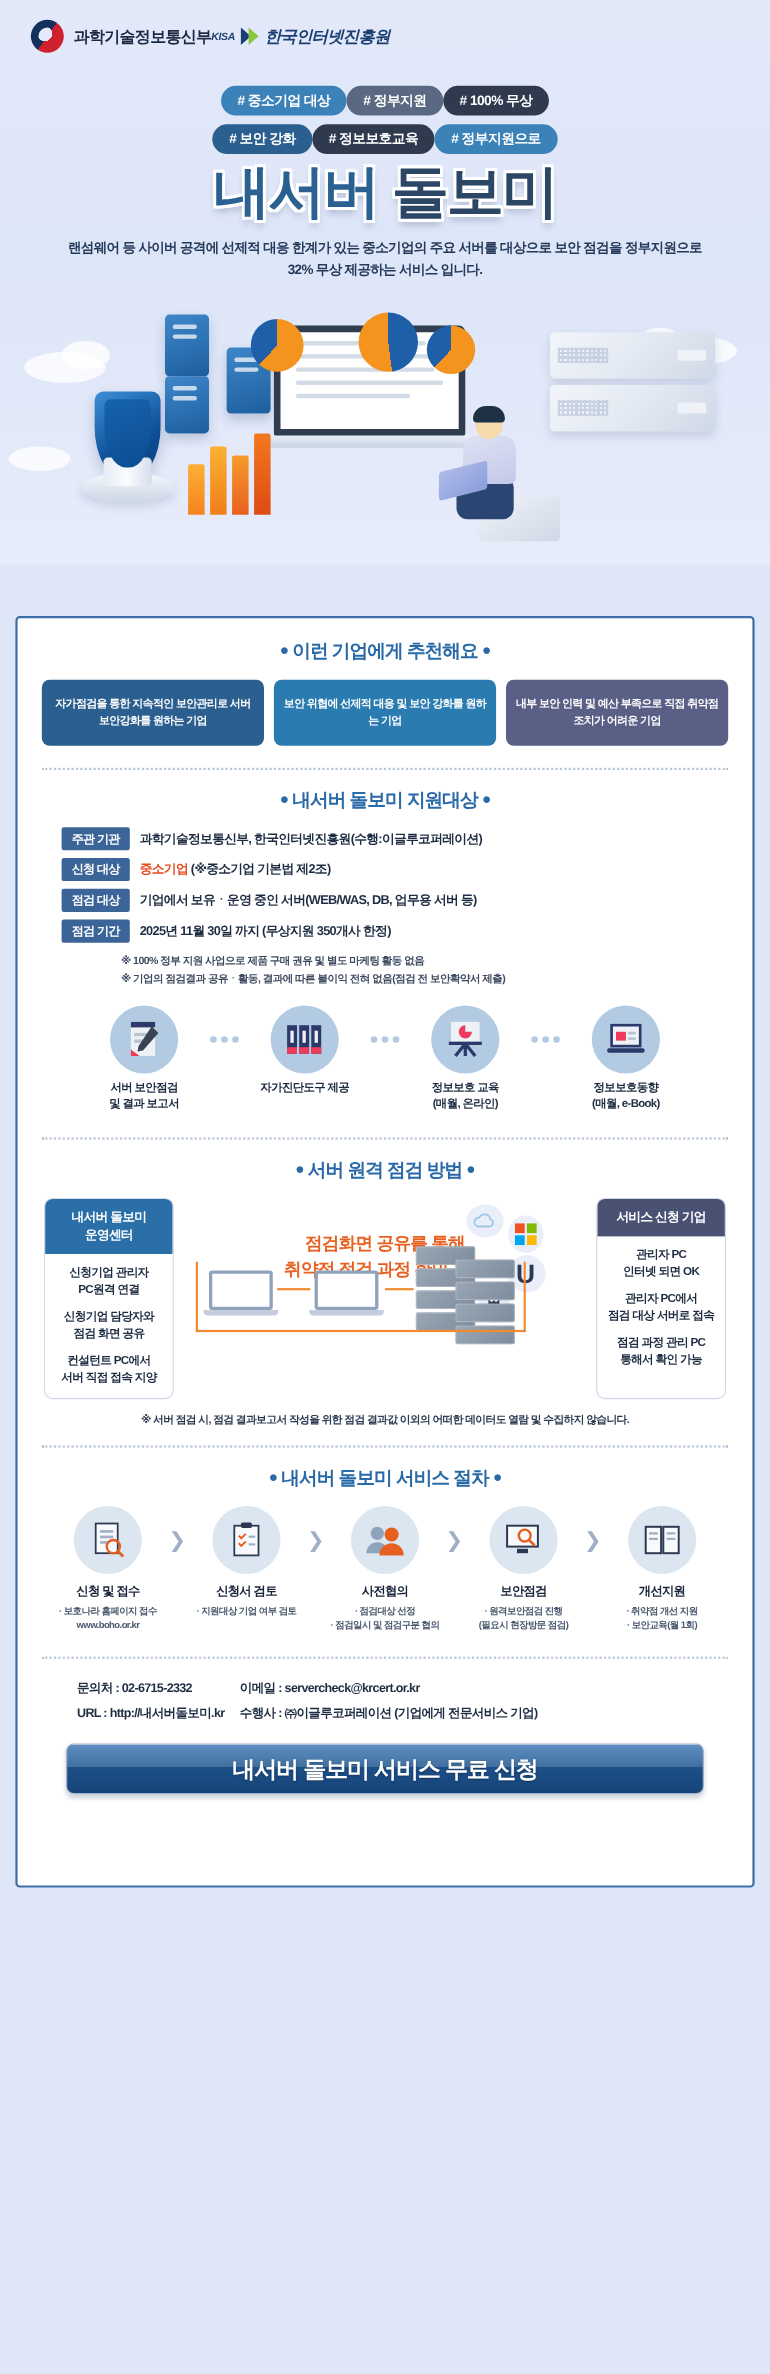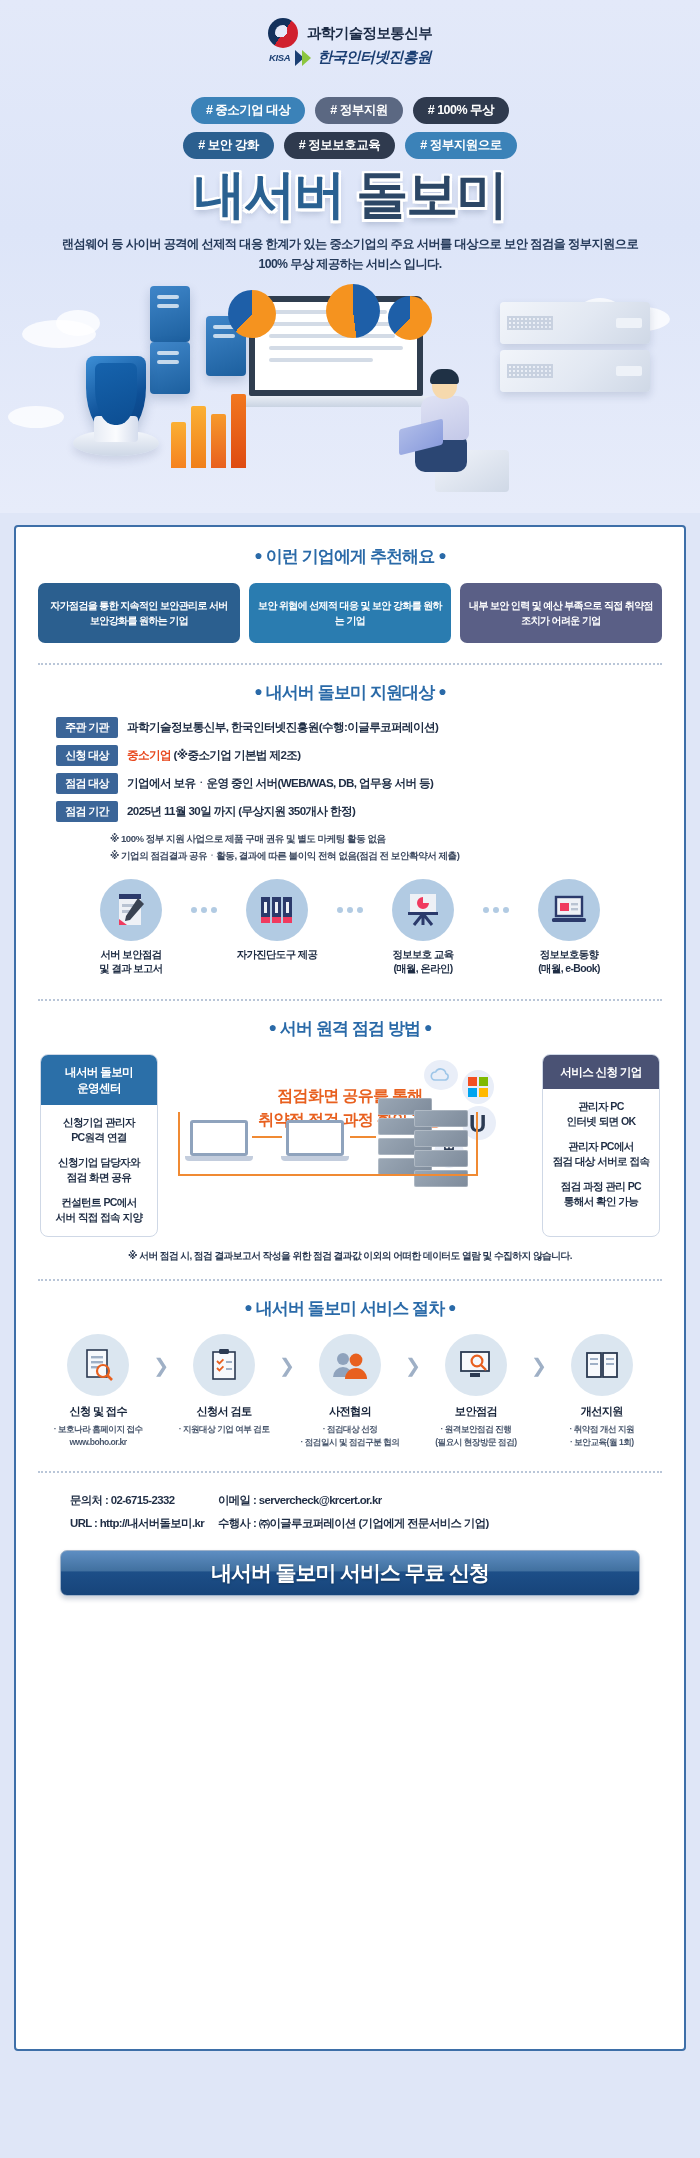--- a/index.html
+++ b/index.html
@@ -7,42 +7,42 @@
     width:700px; height:2158px;
     font-family:"Liberation Sans","DejaVu Sans",sans-serif;
     background:#dfe6f7; overflow:hidden; position:relative;
   }
 
   
   .hero {
     position:relative; width:700px; height:513px;
     background:linear-gradient(180deg,#e3e9f9 0%,#dde5f8 45%,#e7ecfa 100%);
   }
-  .topbar { display:flex; justify-content:center; align-items:center;
-            padding:18px 28px 0 28px;flex-direction:column; }
+  .topbar { display:flex; justify-content:flex-start; align-items:center;
+            padding:18px 28px 0 28px; }
   .gov-logo { display:flex; align-items:center; gap:9px; }
   .gov-mark { width:30px; height:30px; border-radius:50%;
               background:conic-gradient(from 215deg,#13315c 0deg 180deg,#d0202e 180deg 360deg);
               position:relative; flex:0 0 auto; }
   .gov-mark::after { content:""; position:absolute; left:7px; top:7px;
               width:16px; height:16px; border-radius:50%;
               background:radial-gradient(circle at 35% 35%,#e3e9f9 0 46%,transparent 47%); }
   .gov-name { font-size:14.5px; font-weight:700; color:#1b2a44; letter-spacing:-.6px; }
 
   .kisa-logo { display:flex; align-items:center; gap:5px;font-style:italic; }
   .kisa-tag { font-size:9.5px; font-weight:700; color:#1b3f73; letter-spacing:-.3px; }
   .kisa-chev { width:17px; height:16px; position:relative; }
   .kisa-chev i { position:absolute; width:0; height:0;
       border-top:8px solid transparent; border-bottom:8px solid transparent; }
   .kisa-chev i.a { left:0; border-left:9px solid #1b3f73; }
   .kisa-chev i.b { left:7px; border-left:9px solid #8cc63f; }
   .kisa-name { font-size:15px; font-weight:700; color:#1b3f73; letter-spacing:-.8px; }
 
   .tags { margin-top:30px; }
-  .tag-row { display:flex; justify-content:center; gap:10px; margin-bottom:8px; }
+  .tag-row { display:flex; justify-content:center; gap:0; margin-bottom:8px; }
   .tag { padding:5px 15px; border-radius:14px; color:#fff;
          font-size:12.5px; font-weight:700; letter-spacing:-.5px; white-space:nowrap; }
 
   .hero-title { text-align:center; margin-top:7px;
       font-size:52px; font-weight:800; letter-spacing:-2px; line-height:1.05;
       color:#2c4766;
       text-shadow:
         -2.5px -2.5px 0 #fff, 2.5px -2.5px 0 #fff,
         -2.5px 2.5px 0 #fff, 2.5px 2.5px 0 #fff,
         0 -2.5px 0 #fff, 0 2.5px 0 #fff,
@@ -109,21 +109,21 @@
       background:linear-gradient(160deg,#dfe2f4,#c3c8e8); border-radius:12px 12px 6px 6px; }
   .p-leg { position:absolute; left:10px; top:64px; width:52px; height:36px;
       background:#2b4673; border-radius:7px 7px 10px 10px; }
   .p-lap { position:absolute; left:-6px; top:52px; width:44px; height:26px;
       background:linear-gradient(150deg,#aebbe8,#8b9ddd); border-radius:3px;
       transform:skewY(-14deg); }
   .p-box { position:absolute; left:30px; top:78px; width:74px; height:42px;
       background:linear-gradient(150deg,#f1f4fa,#cfd8e6); border-radius:4px; }
 
   
-  .card { position:absolute; left:14px; top:525px; width:672px; height:1526px;
+  .card { position:absolute; left:14px; top:560px; width:672px; height:1156px;
       background:#fff; border:2px solid #3e6fa8; border-radius:4px; }
 
   .sec-title { text-align:center; font-size:17px; font-weight:800;
       color:#2a6aa8; letter-spacing:-.9px; }
   .sec-title .dot { color:#2a6aa8; font-size:14px; vertical-align:2px; }
 
   .divider { height:0; border-top:2px dotted #b9c6d8; margin:0 22px; }
 
   
   .rec-row { display:flex; gap:9px; padding:0 22px; margin-top:15px; }
@@ -245,21 +245,21 @@
       <div class="tag" style="background: rgb(47, 58, 78);"># 정보보호교육</div>
       <div class="tag" style="background: rgb(59, 130, 184);"># 정부지원으로</div>
     </div>
   </div>
 
   <div class="hero-title">
     <span class="t1">내서버</span>
     <span>돌보미</span>
   </div>
 
-  <div class="hero-desc">랜섬웨어 등 사이버 공격에 선제적 대응 한계가 있는 중소기업의 주요 서버를 대상으로 보안 점검을 정부지원으로 100% 무상 제공하는 서비스 입니다.</div>
+  <div class="hero-desc">랜섬웨어 등 사이버 공격에 선제적 대응 한계가 있는 중소기업의 주요 서버를 대상으로 보안 점검을 정부지원으로 32% 무상 제공하는 서비스 입니다.</div>
 
   <div class="illus">
     <div class="cloud" style="left:22px;top:44px;width:74px;height:28px;"></div>
     <div class="cloud" style="left:56px;top:34px;width:44px;height:26px;"></div>
     <div class="cloud" style="left:600px;top:30px;width:70px;height:26px;"></div>
     <div class="cloud" style="left:580px;top:22px;width:40px;height:24px;"></div>
     <div class="cloud" style="left:8px;top:130px;width:56px;height:22px;"></div>
 
     <div class="tower" style="left:150px;top:10px;width:40px;height:56px;">
       <i class="bar" style="top:9px;"></i>

